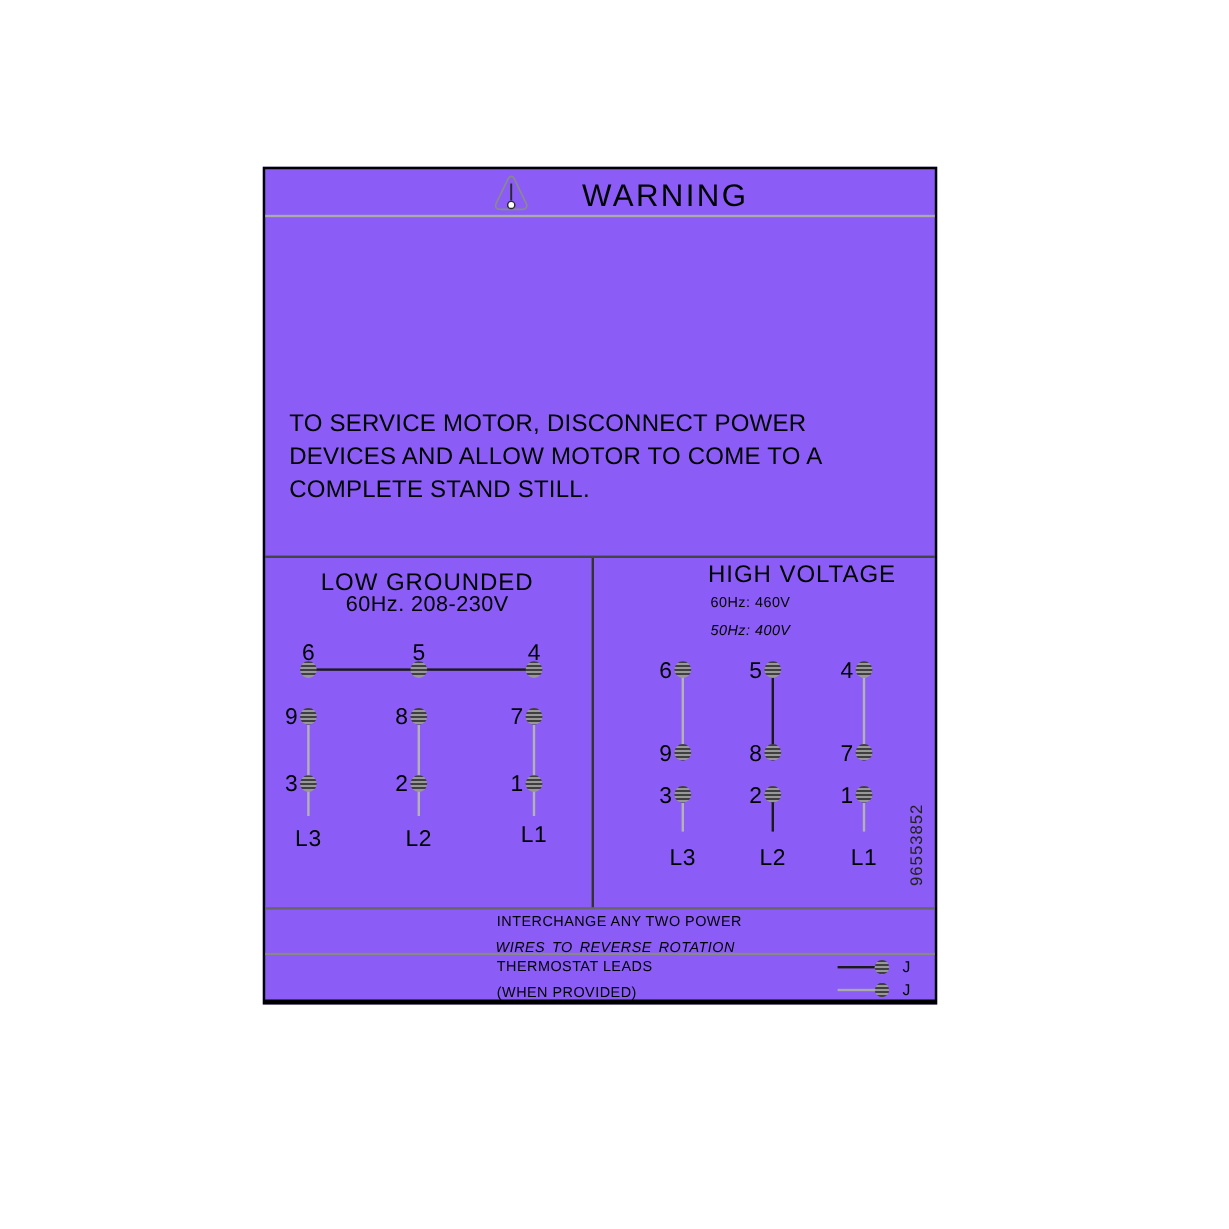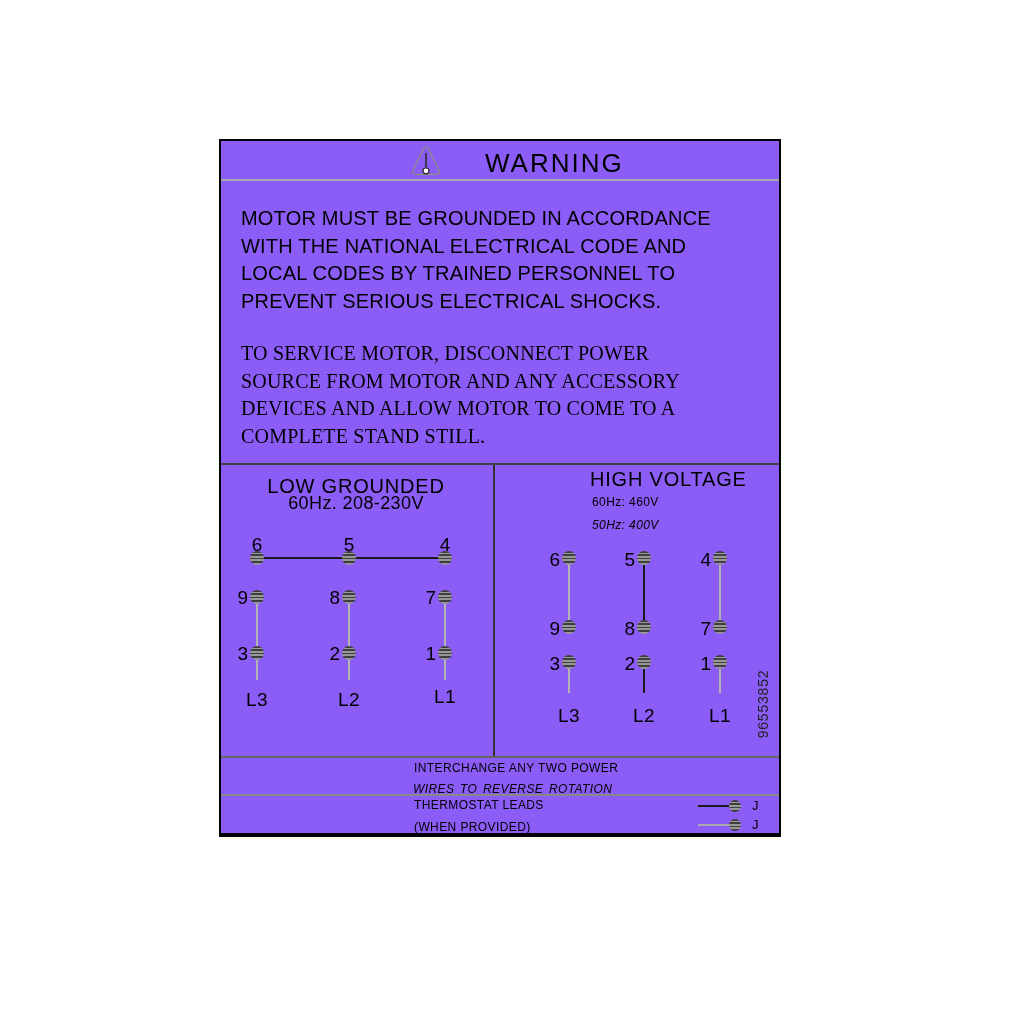--- a/index.html
+++ b/index.html
@@ -37,29 +37,22 @@
   <div class="abs" style="left:191px;top:4px;width:28px;height:32px;">
     <svg width="28" height="32" viewBox="0 0 28 32">
       <path d="M14 2 C15.2 2 16 2.8 16.6 4 L26.5 24.5 C27.8 27.2 26.4 29.5 23.4 29.5 L4.6 29.5 C1.6 29.5 0.2 27.2 1.5 24.5 L11.4 4 C12 2.8 12.8 2 14 2 Z" fill="none" stroke="#8a8a8a" stroke-width="1.4"></path>
       <line x1="14" y1="8" x2="14" y2="22" stroke="#2a2a2a" stroke-width="1.6"></line>
       <circle cx="14" cy="25.8" r="3" fill="#ffffff" stroke="#2a2a2a" stroke-width="1.2"></circle>
     </svg>
   </div>
   <div class="abs warn-title" style="left:264px;top:7px;">WARNING</div>
   <div class="hline" style="top:38px;height:2px;background:#aaaaaa;"></div>
 
-  <div class="abs para" style="left:20px;top:64px;">
-    <div>MOTOR MUST BE GROUNDED IN ACCORDANCE</div>
-    <div>WITH THE NATIONAL ELECTRICAL CODE AND</div>
-    <div>LOCAL CODES BY TRAINED PERSONNEL TO</div>
-    <div>PREVENT SERIOUS ELECTRICAL SHOCKS.</div>
-  </div>
-  <div class="abs para" style="left:20px;top:199px;font-family:Liberation Serif, serif;">
+  <div class="abs para" style="left:20px;top:199px;">
     <div>TO SERVICE MOTOR, DISCONNECT POWER</div>
-    <div>SOURCE FROM MOTOR AND ANY ACCESSORY</div>
     <div>DEVICES AND ALLOW MOTOR TO COME TO A</div>
     <div>COMPLETE STAND STILL.</div>
   </div>
 
   <div class="hline" style="top:322px;height:2px;background:#444444;"></div>
   <div class="abs" style="left:272px;top:324px;width:1.5px;height:292px;background:#333333;"></div>
 
   <div>
     <div class="abs panel-title" style="left:20px;top:334px;width:230px;">LOW GROUNDED</div>
     <div class="abs panel-sub" style="left:20px;top:352px;width:230px;">60Hz. 208-230V</div>

